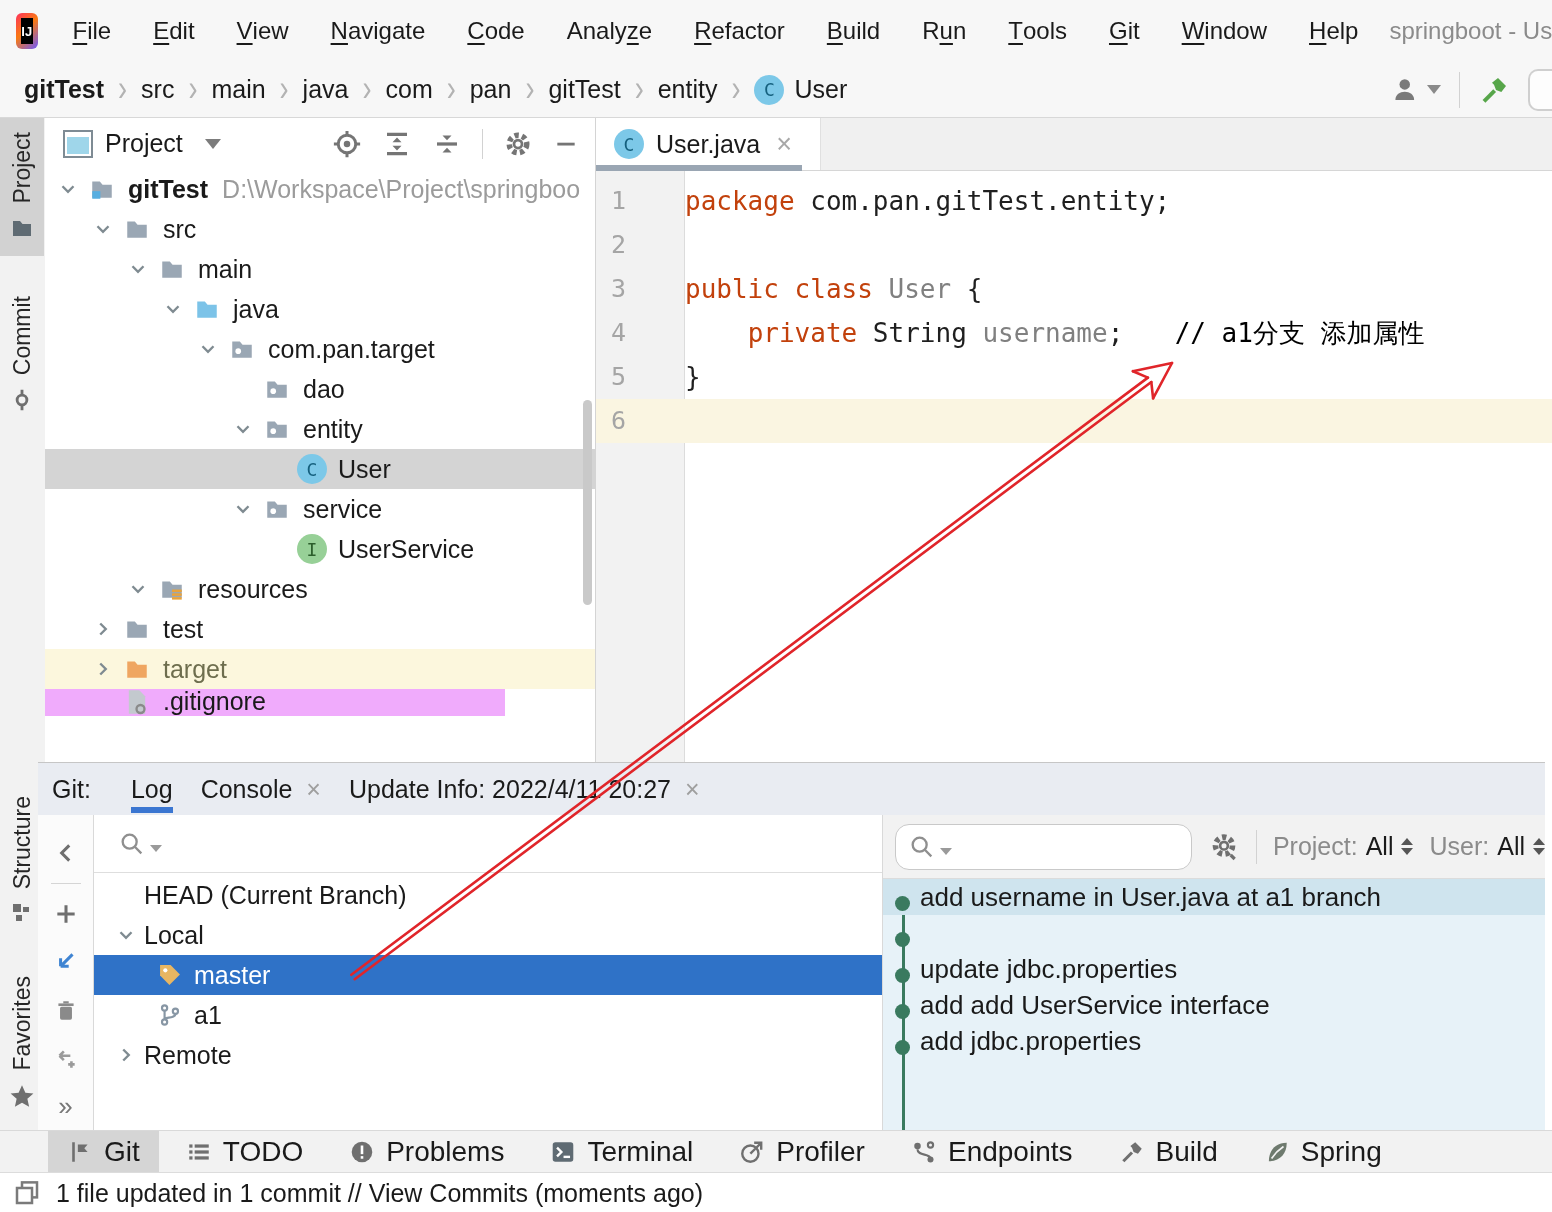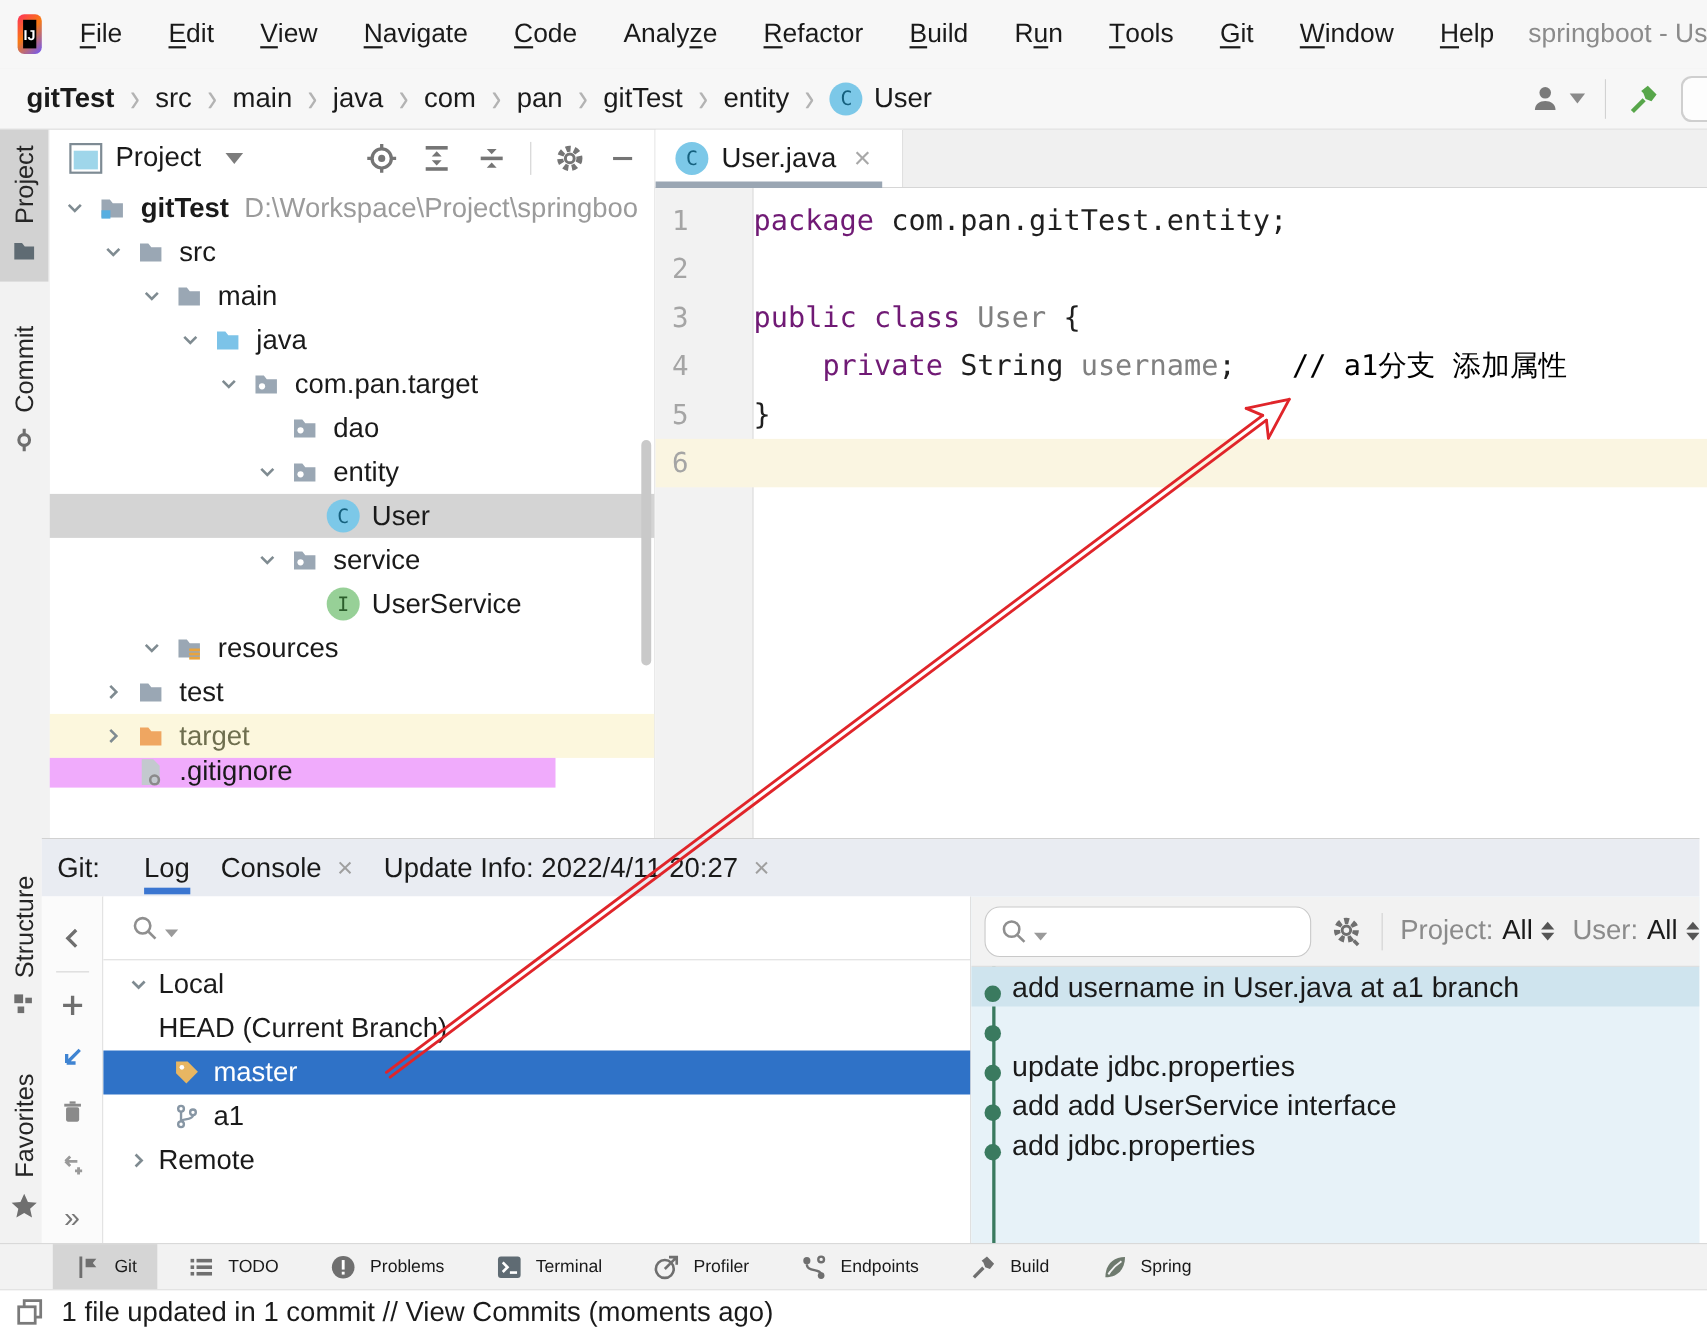--- a/index.html
+++ b/index.html
@@ -77,21 +77,21 @@
   .etab .close{color:#a8a8a8;font-size:27px;margin-left:4px;}
   .tab-underline{position:absolute;left:0;top:47px;width:206px;height:6px;background:#9aa6b3;}
   .code-area{position:absolute;left:0;top:53px;right:0;bottom:0;background:#fff;
              font-family:"DejaVu Sans Mono",monospace;font-size:26px;line-height:44px;}
   .cur-band{position:absolute;left:0;right:0;height:44px;background:#faf5e1;z-index:1;}
   .gutter{position:absolute;left:0;top:0;bottom:0;width:88px;background:#f2f2f2;border-right:1px solid #dcdcdc;z-index:0;}
   .gutter-nums{position:absolute;left:0;top:8px;width:88px;z-index:2;color:#a5a5a5;font-size:25px;}
   .gutter-nums div{height:44px;padding-left:15px;}
   .code-lines{position:absolute;left:89px;top:8px;right:0;z-index:2;white-space:pre;}
   .code-lines div{height:44px;}
-  .tok-kw{color:#701a75;}
+  .tok-kw{color:#c2410c;}
   .tok-pl{color:#1f1f1f;}
   .tok-id{color:#808080;}
   .tok-cm{color:#000000;margin-left:20px;}
 
   
   .git-panel{position:absolute;left:38px;top:762px;width:1507px;height:368px;border-top:1px solid #c6c6c6;background:#fff;}
   .git-header{height:52px;background:#e9ecf2;display:flex;align-items:center;font-size:25px;}
   .git-label{padding:0 26px 0 14px;}
   .gtab{height:52px;display:flex;align-items:center;padding:0 14px;position:relative;gap:14px;}
   .gtab .close{color:#9f9f9f;font-size:25px;}
@@ -124,21 +124,21 @@
   .spin .up{border-bottom:7px solid #555;}
   .spin .dn{border-top:7px solid #555;}
   .commit-rows{position:absolute;left:0;right:0;top:64px;bottom:0;}
   .graph-line{position:absolute;left:19px;top:0;bottom:0;width:3px;background:#3a7a5f;}
   .crow{height:36px;display:flex;align-items:center;padding-left:37px;font-size:26px;position:relative;}
   .crow.selected{background:#cfe4ee;}
   .crow .dot{position:absolute;left:12px;top:17px;width:15px;height:15px;border-radius:50%;background:#3a7a5f;}
 
   
   .bottom-toolbar{position:absolute;left:0;top:1130px;width:1552px;height:42px;background:#f2f2f2;
-                  border-top:1px solid #d9d9d9;display:flex;align-items:center;font-size:16px;}
+                  border-top:1px solid #d9d9d9;display:flex;align-items:center;font-size:28px;}
   .btool{display:flex;align-items:center;gap:11px;height:42px;padding:0 19px;margin-right:8px;}
   .btool.active{background:#d5d5d5;}
   .btool:first-child{margin-left:48px;}
 
   
   .status-bar{position:absolute;left:0;top:1172px;width:1552px;height:40px;background:#fff;
               border-top:1px solid #dcdcdc;display:flex;align-items:center;gap:14px;padding-left:12px;font-size:25px;}
 
   .arrow-overlay{position:absolute;left:0;top:0;z-index:60;pointer-events:none;}
 </style>
@@ -540,30 +540,30 @@
     <div class="branches">
       <div class="branch-search">
         <svg width="28" height="28" viewBox="0 0 24 24">
             <circle cx="10" cy="10" r="6" fill="none" stroke="#8f8f8f" stroke-width="2"></circle>
             <path d="M14.6 14.6L20 20" stroke="#8f8f8f" stroke-width="2"></path>
           </svg>
         <span class="search-caret"></span>
       </div>
       <div class="branch-rows" id="brows">
           <div class="brow">
+            <span class="chev"></span>
+            <span class="blabel">HEAD (Current Branch)</span>
+          </div>
+          <div class="brow">
             <span class="chev">
               <svg width="22" height="22" viewBox="0 0 24 24">
                 <path d="M6 9l6 6 6-6" stroke="#7f8b91" stroke-width="2.6" fill="none"></path>
               </svg>
             </span>
             <span class="blabel">Local</span>
-          </div>
-          <div class="brow">
-            <span class="chev"></span>
-            <span class="blabel">HEAD (Current Branch)</span>
           </div>
           <div class="brow selected">
             <span class="bicon">
               <svg width="28" height="28" viewBox="0 0 24 24">
                 <path d="M3.5 3.5h9l8 8-9 9-8-8z" fill="#e8b662"></path>
                 <circle cx="8" cy="8" r="1.8" fill="#fff"></circle>
               </svg>
             </span>
             <span class="blabel">master</span>
           </div>

